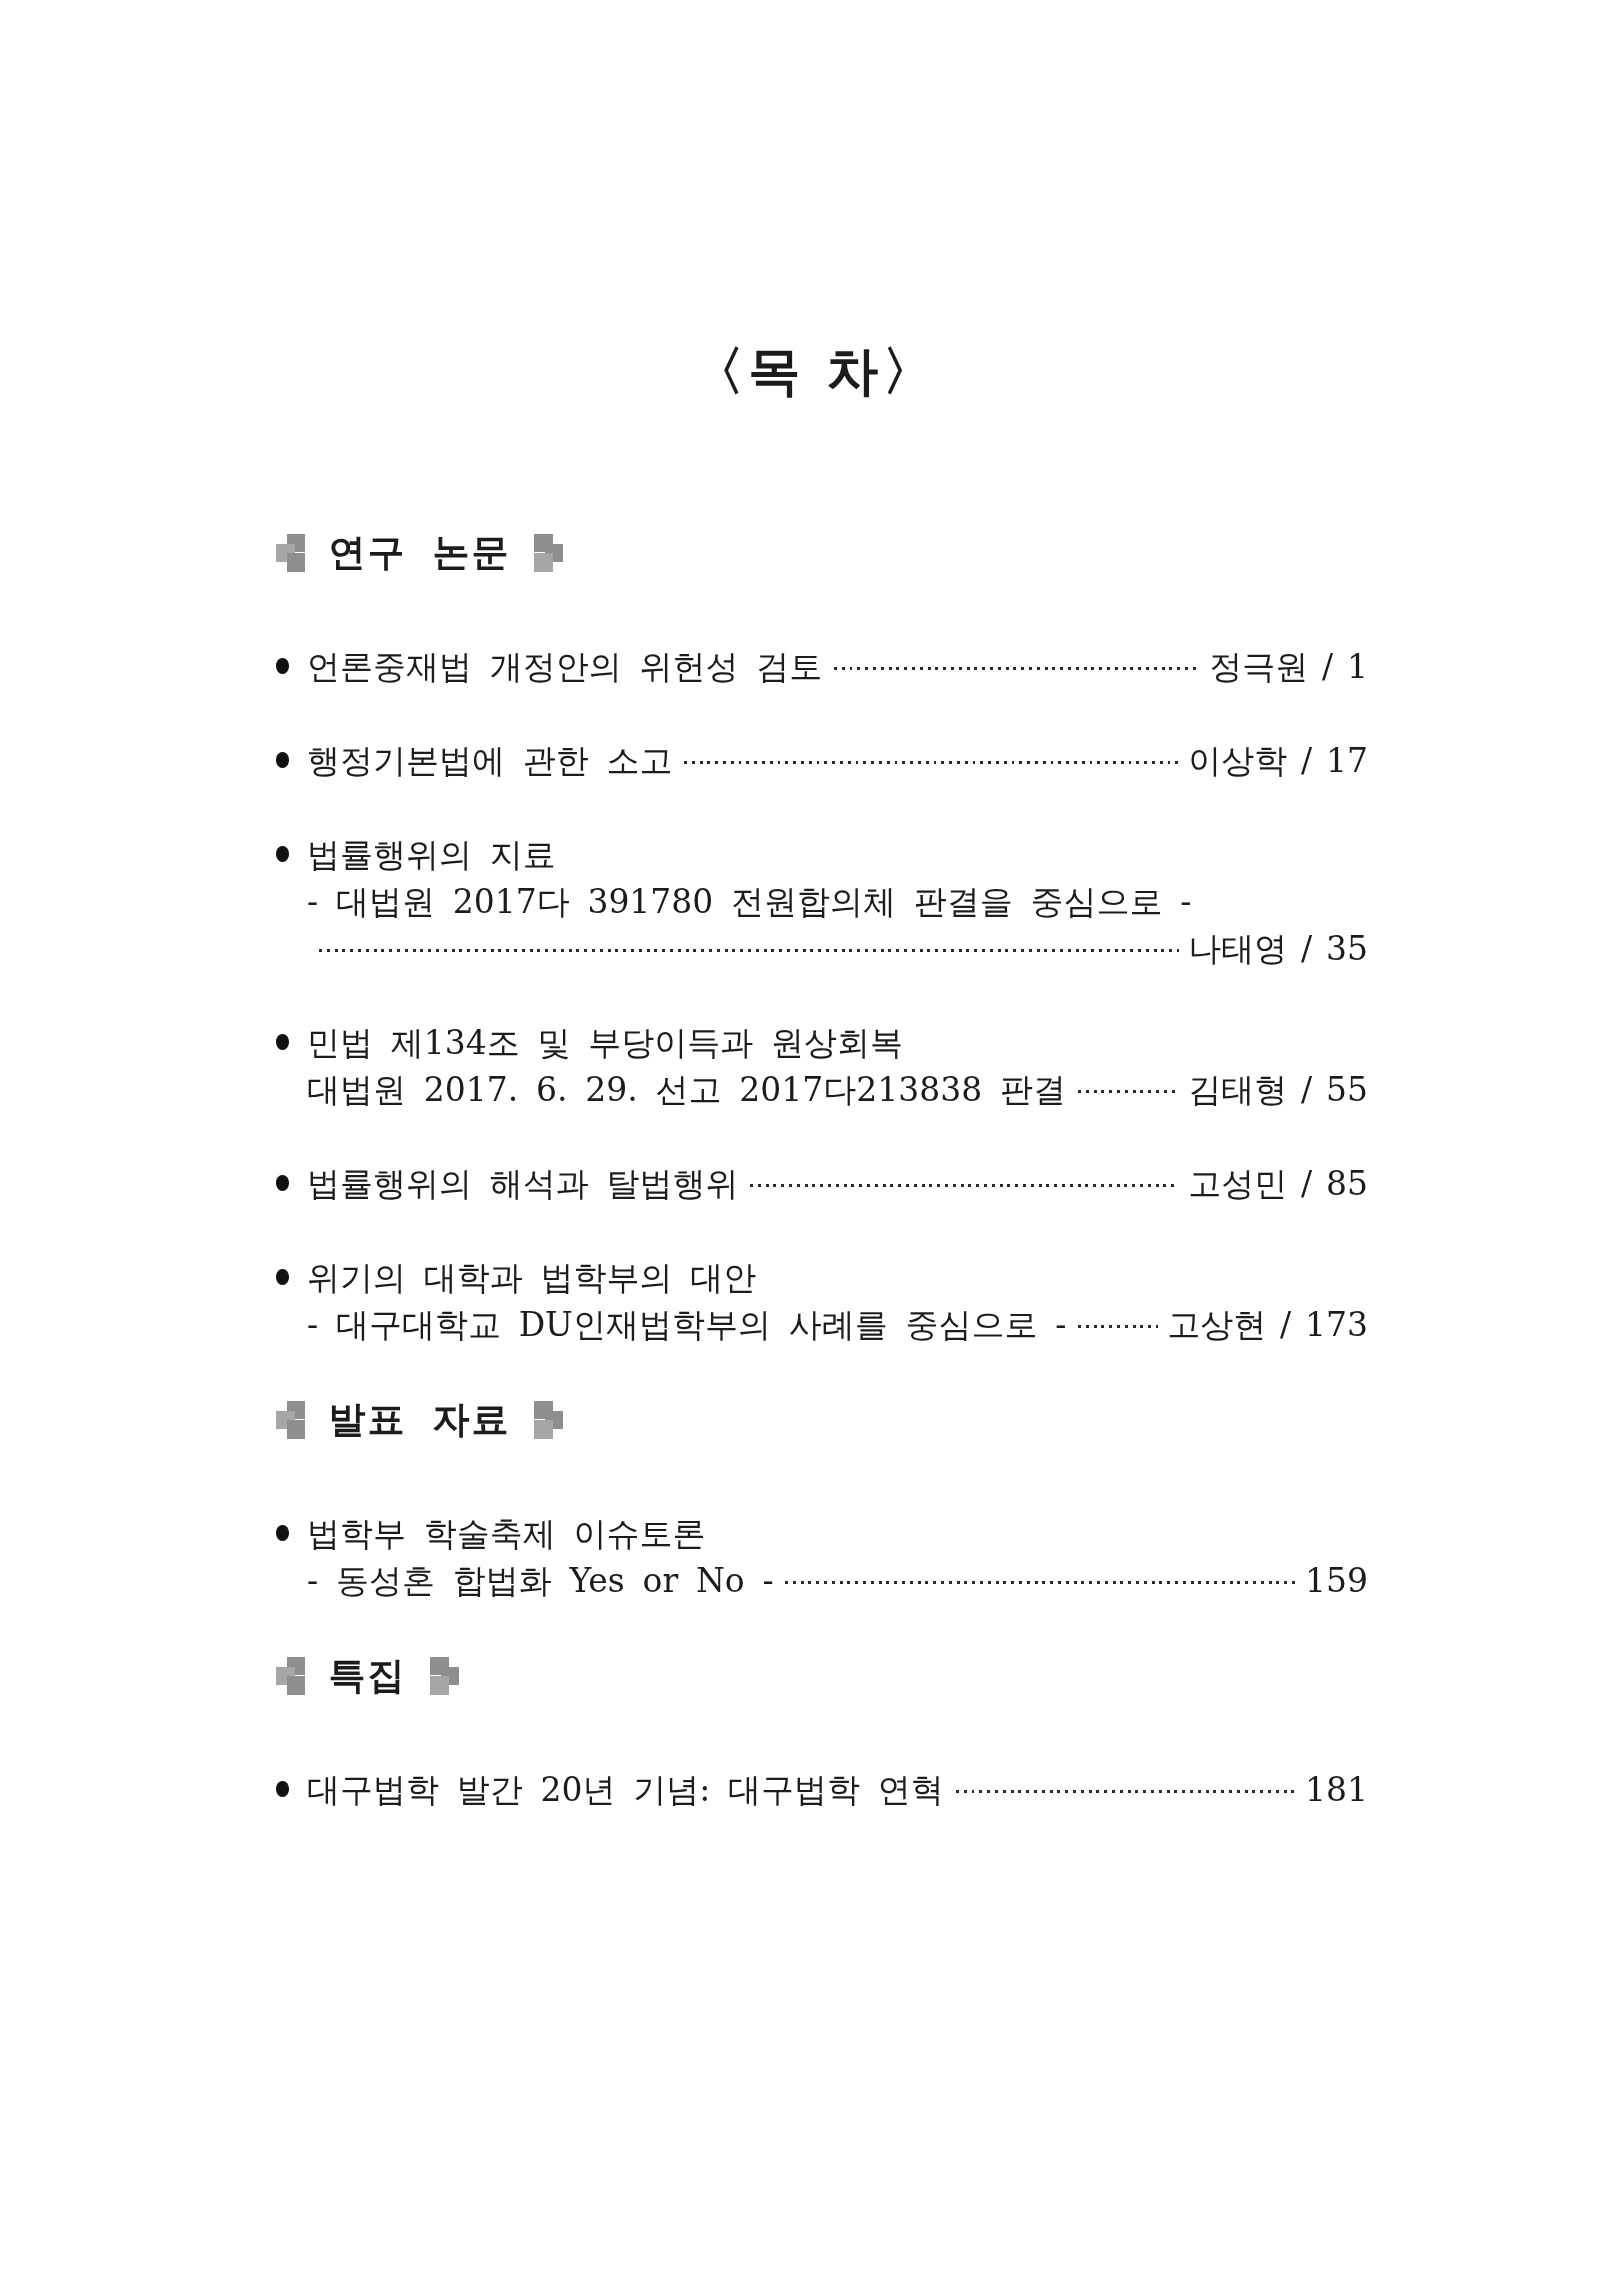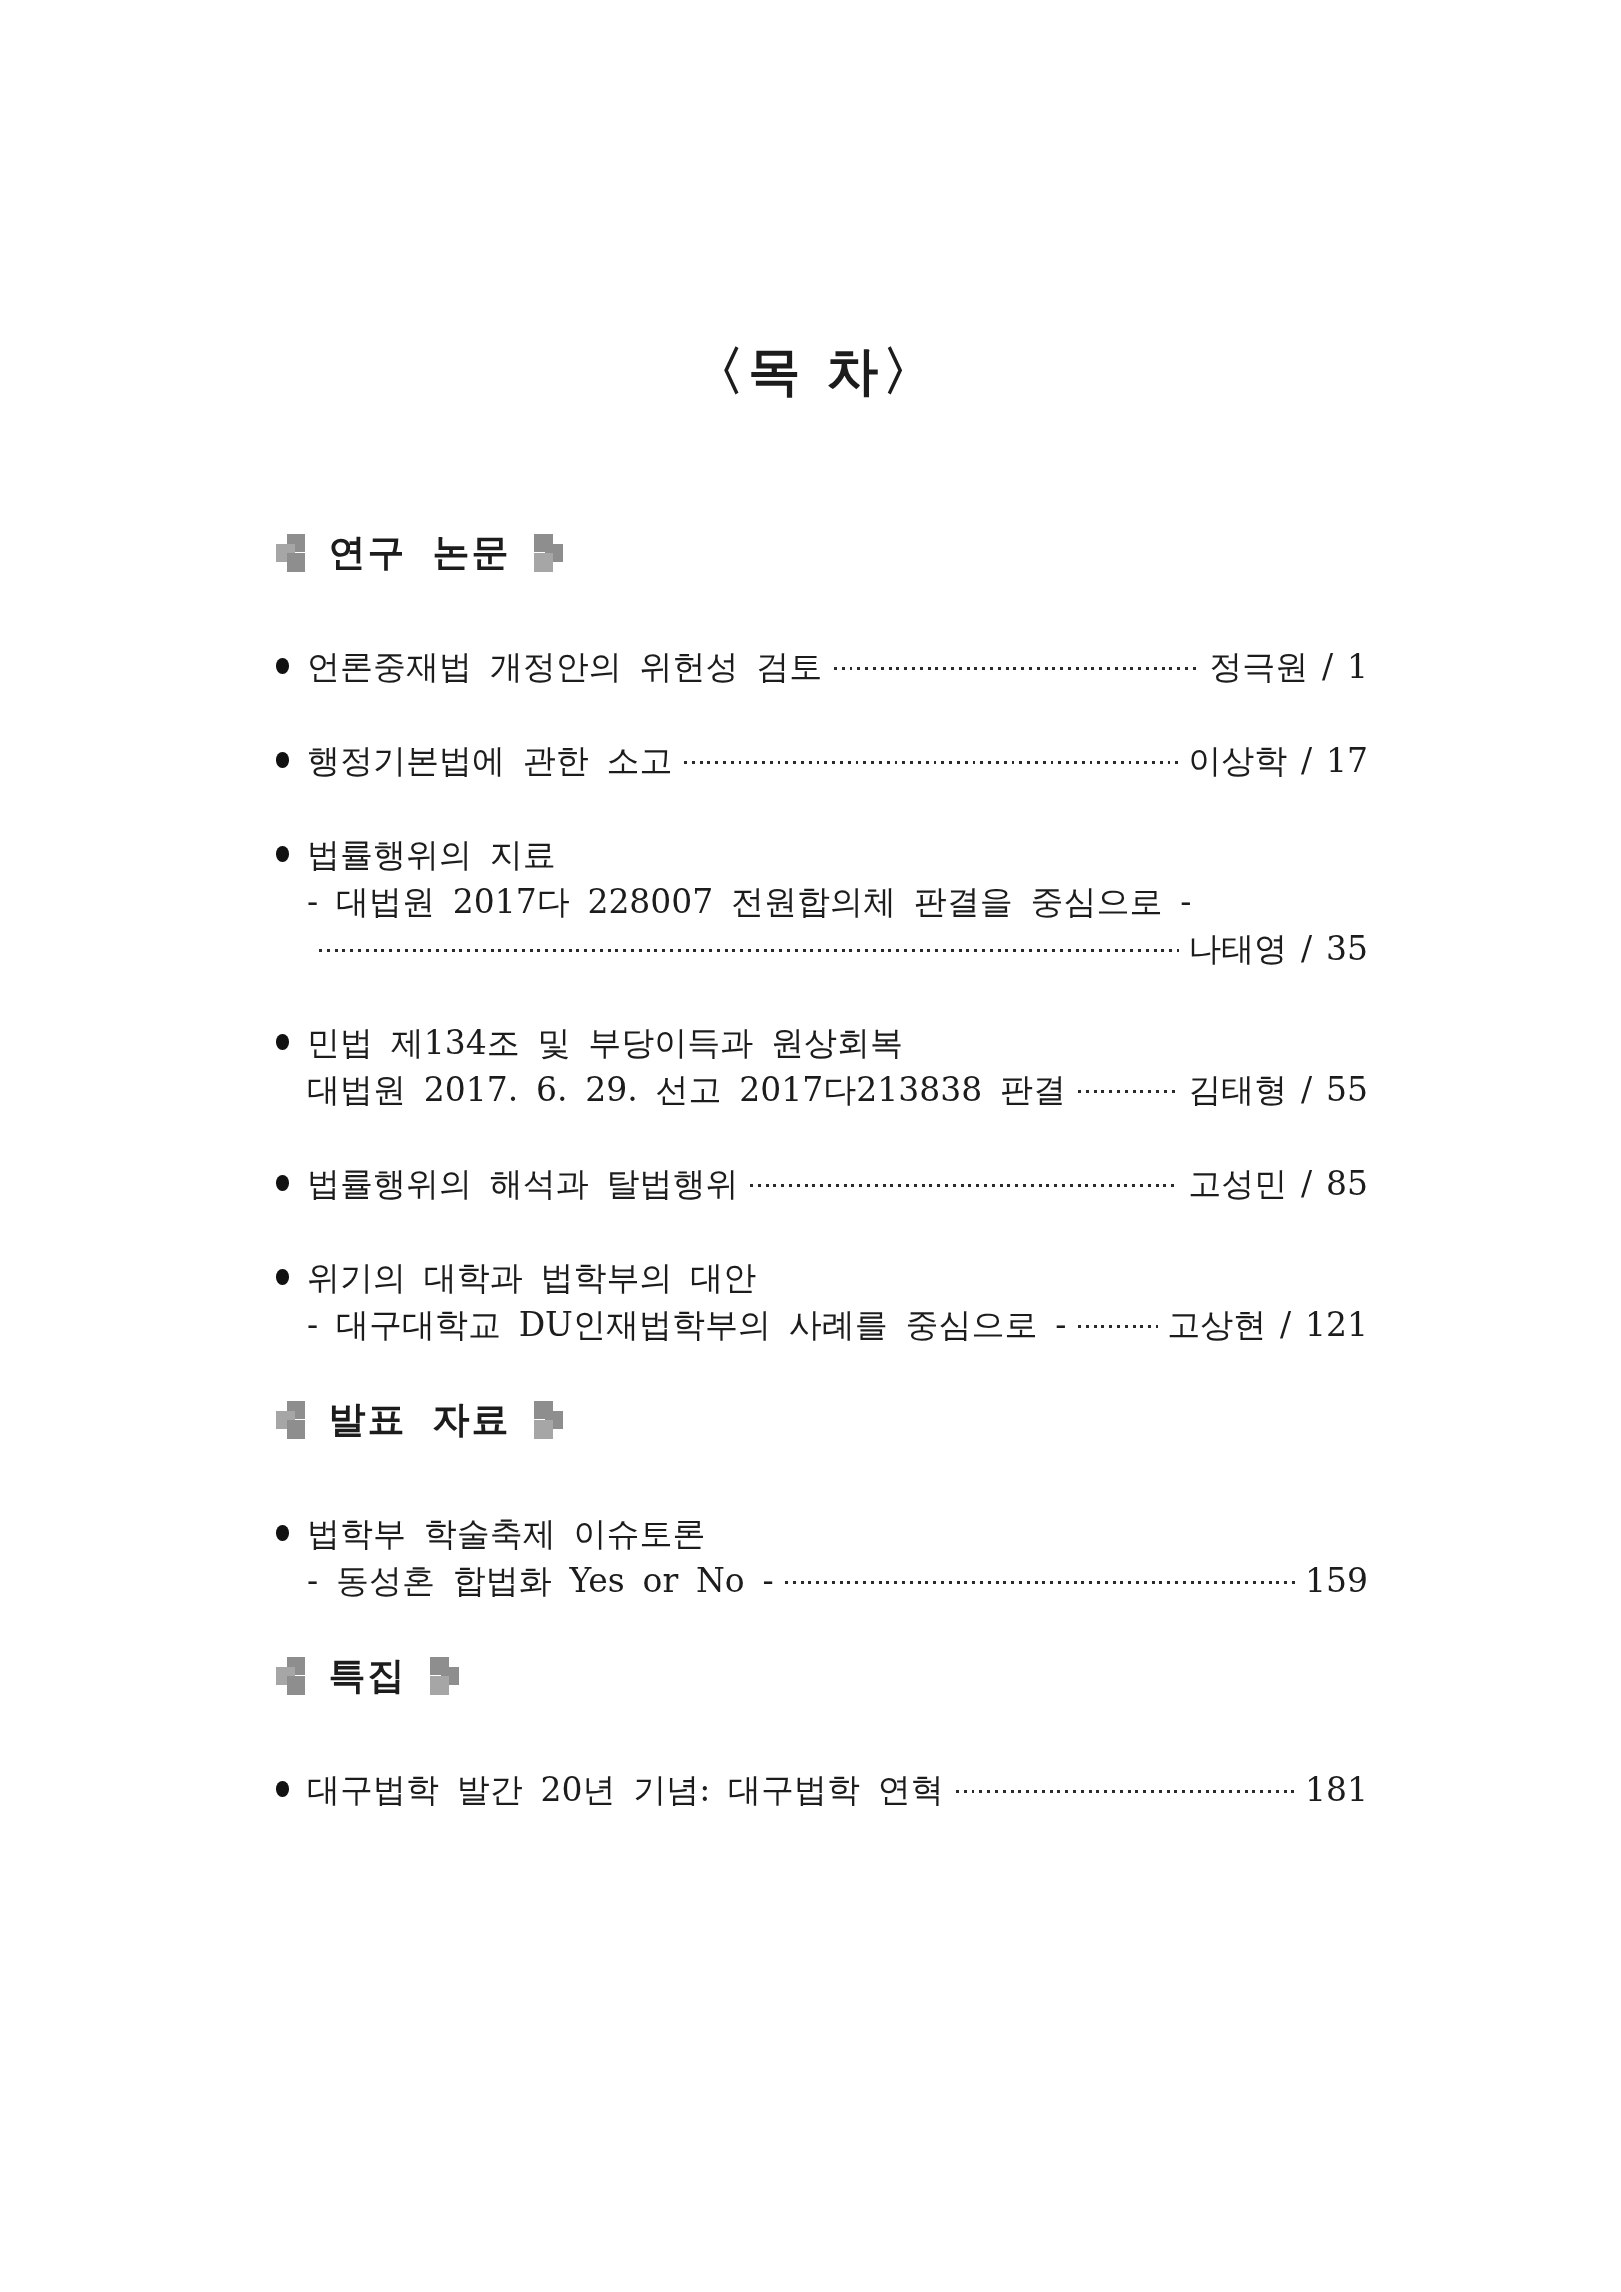--- a/index.html
+++ b/index.html
@@ -143,21 +143,21 @@
             <span class="leader"></span>
             <span class="line-tail">이상학 / 17</span>
           </div>
         </div>
         <div class="toc-item">
           <div class="toc-line">
             <span class="bullet"></span>
             <span class="line-text">법률행위의 지료</span>
           </div>
           <div class="toc-line">
-            <span class="line-text">- 대법원 2017다 228007 전원합의체 판결을 중심으로 -</span>
+            <span class="line-text">- 대법원 2017다 391780 전원합의체 판결을 중심으로 -</span>
           </div>
           <div class="toc-line">
             <span class="leader"></span>
             <span class="line-tail">나태영 / 35</span>
           </div>
         </div>
         <div class="toc-item">
           <div class="toc-line">
             <span class="bullet"></span>
             <span class="line-text">민법 제134조 및 부당이득과 원상회복</span>
@@ -177,21 +177,21 @@
           </div>
         </div>
         <div class="toc-item">
           <div class="toc-line">
             <span class="bullet"></span>
             <span class="line-text">위기의 대학과 법학부의 대안</span>
           </div>
           <div class="toc-line">
             <span class="line-text">- 대구대학교 DU인재법학부의 사례를 중심으로 -</span>
             <span class="leader"></span>
-            <span class="line-tail">고상현 / 121</span>
+            <span class="line-tail">고상현 / 173</span>
           </div>
         </div>
       </section>
       <section class="section">
         <div class="section-header">
           <span class="marker marker-left">
             <i class="sq sq1"></i>
             <i class="sq sq2"></i>
             <i class="sq sq3"></i>
           </span>

